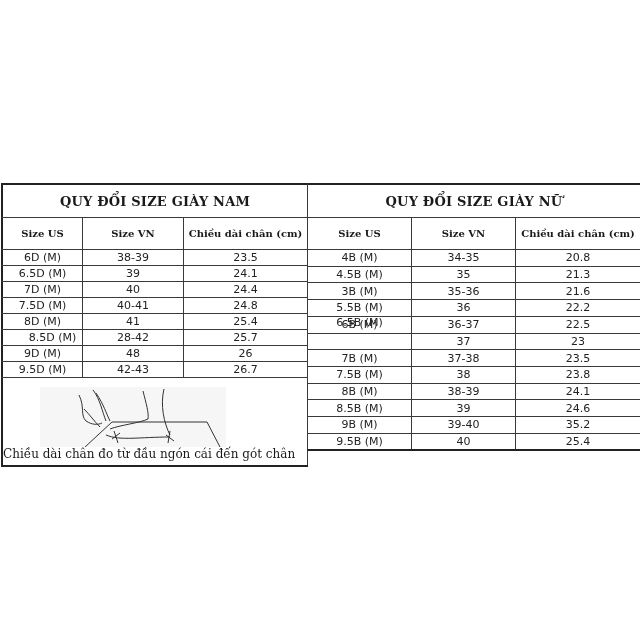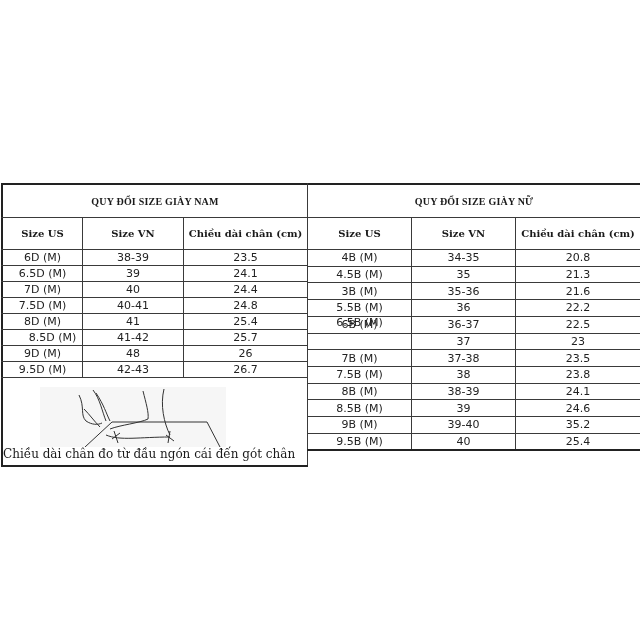--- a/index.html
+++ b/index.html
@@ -3,21 +3,21 @@
 <meta charset="utf-8">
 <style>
   html, body { margin:0; padding:0; background:#ffffff; }
   body { width:640px; height:640px; position:relative; overflow:hidden;
          font-family:"DejaVu Serif", "Liberation Serif", serif; color:#1a1a1a; }
   .cell { position:absolute; display:flex; align-items:center; justify-content:center;
           box-sizing:border-box; font-size:11.5px; white-space:nowrap; }
   .hline { position:absolute; height:1px; background:#3a3a3a; }
   .vline { position:absolute; width:1px; background:#3a3a3a; }
   .thick { background:#222; }
-  .title { font-weight:bold; font-size:10px; letter-spacing:0.2px;font-family:Liberation Serif, serif; }
+  .title { font-weight:bold; font-size:13px; letter-spacing:0.2px; }
   .colh { font-weight:bold; font-size:10px; }
   .data { font-family:"DejaVu Sans", "Liberation Sans", sans-serif; font-size:11px; color:#222; }
   .illus { position:absolute; left:40px; top:387px; width:186px; height:60px; background:#f6f6f6; }
   .caption { position:absolute; left:3px; top:447px; font-size:12px; white-space:nowrap; }
 </style>
 </head>
 <body>
 
 <div>
 
@@ -72,21 +72,21 @@
       </div>
       <div class="hline" style="left: 1px; top: 313px; width: 307px;"></div>
       <div>
         <div class="cell data" style="left: 3px; top: 314px; width: 79px; height: 15px;">8D (M)</div>
         <div class="cell data" style="left: 83px; top: 314px; width: 100px; height: 15px;">41</div>
         <div class="cell data" style="left: 184px; top: 314px; width: 123px; height: 15px;">25.4</div>
       </div>
       <div class="hline" style="left: 1px; top: 329px; width: 307px;"></div>
       <div>
         <div class="cell data" style="left: 3px; top: 330px; width: 79px; height: 15px; padding-left: 20px;">8.5D (M)</div>
-        <div class="cell data" style="left: 83px; top: 330px; width: 100px; height: 15px;">41-42</div>
+        <div class="cell data" style="left: 83px; top: 330px; width: 100px; height: 15px;">28-42</div>
         <div class="cell data" style="left: 184px; top: 330px; width: 123px; height: 15px;">25.7</div>
       </div>
       <div class="hline" style="left: 1px; top: 345px; width: 307px;"></div>
       <div>
         <div class="cell data" style="left: 3px; top: 346px; width: 79px; height: 15px;">9D (M)</div>
         <div class="cell data" style="left: 83px; top: 346px; width: 100px; height: 15px;">48</div>
         <div class="cell data" style="left: 184px; top: 346px; width: 123px; height: 15px;">26</div>
       </div>
       <div class="hline" style="left: 1px; top: 361px; width: 307px;"></div>
       <div>

